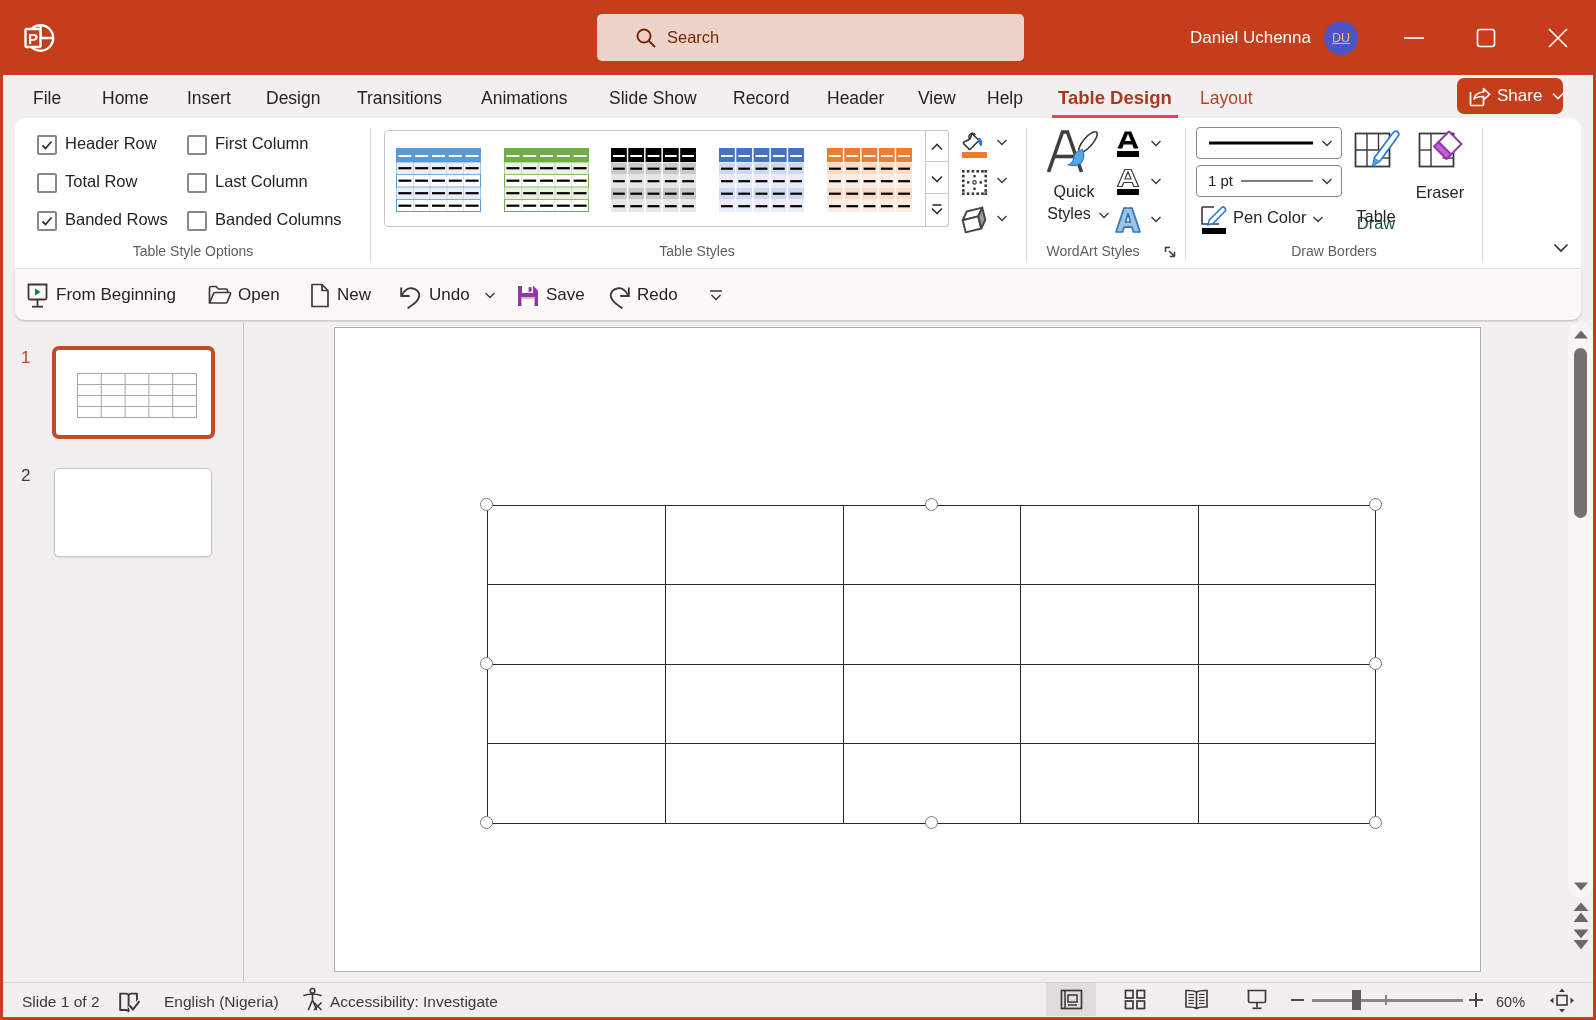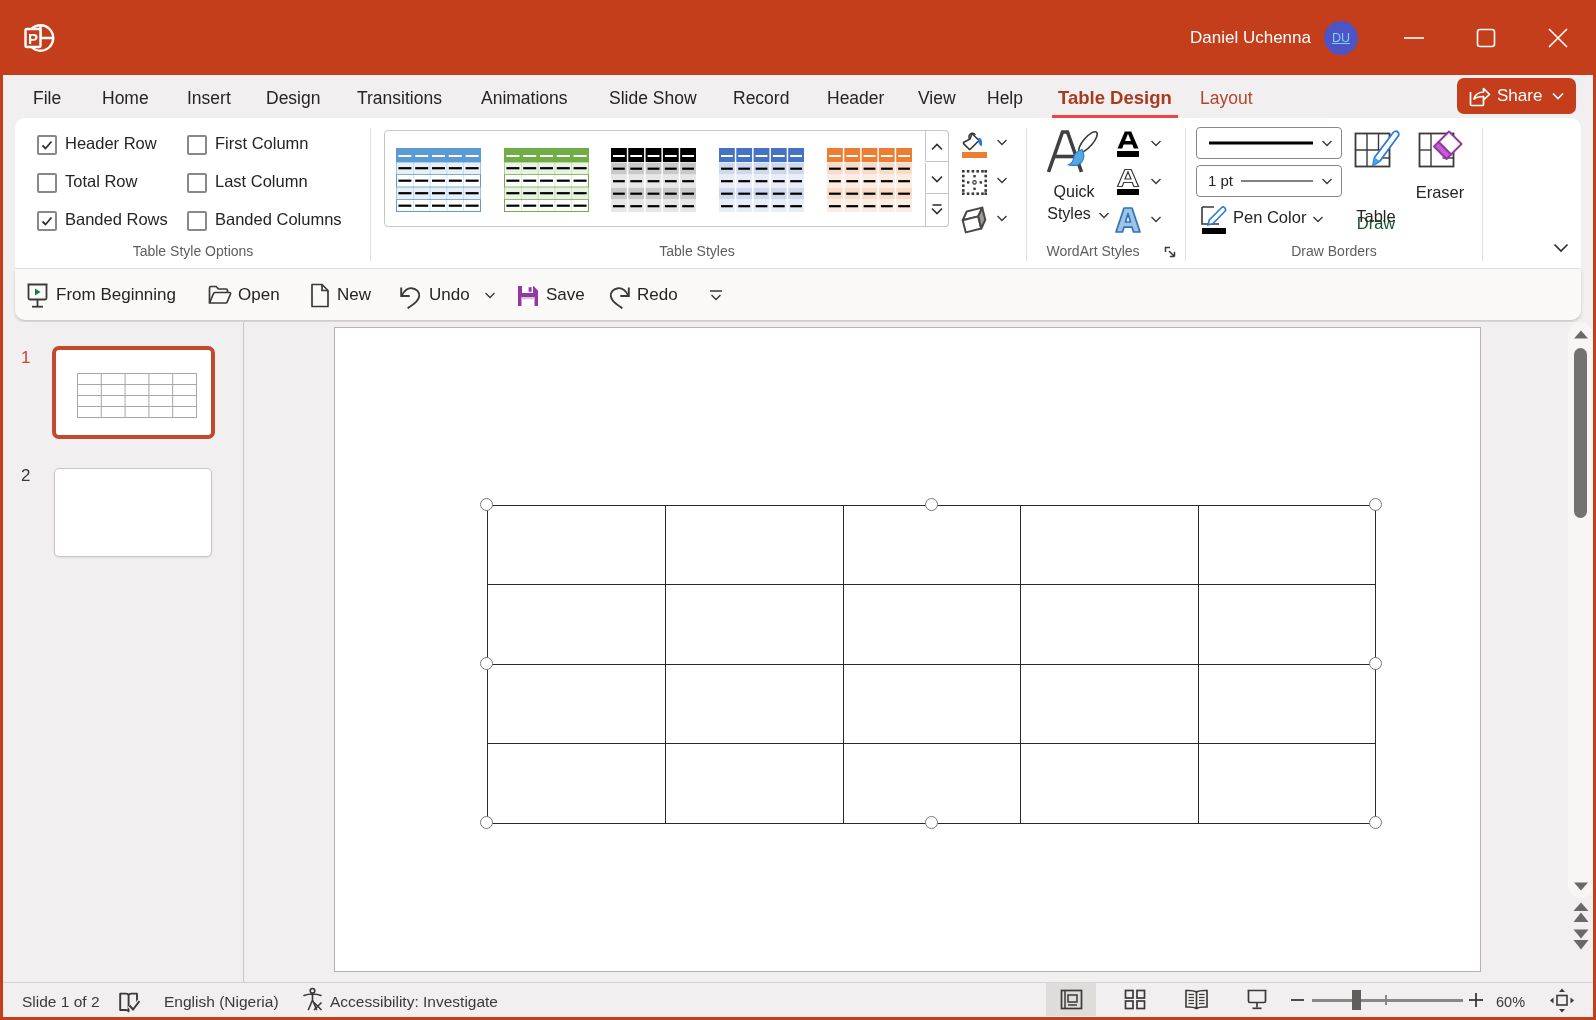--- a/index.html
+++ b/index.html
@@ -6,29 +6,29 @@
 html,body { width:1596px; height:1020px; overflow:hidden; font-family:"Liberation Sans", sans-serif; }
 body { position:relative; background:#F1EFEF; }
 .abs { position:absolute; }
 
 
 #titlebar { position:absolute; left:0; top:0; width:1596px; height:75px; background:#C43E1C; }
 #title-text { position:absolute; left:72px; top:0; height:75px; line-height:75px; color:#FFFFFF; font-size:17px; }
 #searchbox { position:absolute; left:597px; top:14px; width:427px; height:47px; background:#EDD3CA; border-radius:5px; }
 #searchbox .stext { position:absolute; left:70px; top:0; height:47px; line-height:47px; font-size:16.5px; color:#73290F; }
 #acct-name { position:absolute; left:1190px; top:0; height:75px; line-height:75px; color:#fff; font-size:17px; }
-#avatar { position:absolute; left:1324px; top:21px; width:34px; height:34px; border-radius:50%; background:#4D55C6; color:#7dd3fc; font-size:12.5px; text-align:center; line-height:34px;text-decoration:underline; }
+#avatar { position:absolute; left:1324px; top:21px; width:34px; height:34px; border-radius:50%; background:#4D55C6; color:#fdba74; font-size:12.5px; text-align:center; line-height:34px;text-decoration:underline; }
 
 
 #tabrow { position:absolute; left:3px; top:75px; width:1590px; height:43px; background:#F1EFEF; }
 .tab { position:absolute; top:0; height:43px; line-height:46px; font-size:17.5px; color:#252423; }
 .tab.red { color:#A83A1D; }
 #tab-layout { color:#B5452A; }
 #tab-active { border-bottom:3px solid #ef4444; font-weight:bold; }
-#sharebtn { position:absolute; left:1457px; top:78px; width:119px; height:36px; background:#C43E1C; border-radius:7px; color:#fff; }
+#sharebtn { position:absolute; left:1457px; top:78px; width:106px; height:36px; background:#C43E1C; border-radius:7px; color:#fff; }
 #sharebtn .txt { position:absolute; left:40px; top:0; height:36px; line-height:35px; font-size:17px; }
 
 
 #ribbon { position:absolute; left:15px; top:118px; width:1566px; height:202px; background:#FFFFFF; border-radius:10px; }
 #qatline { position:absolute; left:15px; top:268px; width:1566px; height:1px; background:#E3E1DF; }
 #qat { position:absolute; left:15px; top:269px; width:1566px; height:51px; background:#FAF9F8; border-radius:0 0 10px 10px; box-shadow:0 2px 3px rgba(90,85,80,0.25); }
 .vsep { position:absolute; top:128px; height:133px; width:1px; background:#E1DFDD; }
 .grouplabel { position:absolute; top:243px; height:16px; font-size:14px; color:#605E5C; text-align:center; }
 
 
@@ -87,20 +87,27 @@
 
   <svg class="abs" style="left:1402px;top:26px;" width="24" height="24" viewBox="0 0 24 24">
       <line x1="2" y1="12" x2="22" y2="12" stroke="#fff" stroke-width="1.6"></line>
     </svg>
   <svg class="abs" style="left:1474px;top:26px;" width="24" height="24" viewBox="0 0 24 24">
       <rect x="3.5" y="3.5" width="17" height="17" rx="2.5" fill="none" stroke="#fff" stroke-width="1.6"></rect>
     </svg>
   <svg class="abs" style="left:1546px;top:26px;" width="24" height="24" viewBox="0 0 24 24">
       <path d="M3 3 L21 21 M21 3 L3 21" stroke="#fff" stroke-width="1.6"></path>
     </svg>
+  <div id="searchbox">
+    <svg class="abs" style="left:38px;top:13px;" width="22" height="22" viewBox="0 0 22 22">
+      <circle cx="9" cy="9" r="6.5" fill="none" stroke="#73290F" stroke-width="2"></circle>
+      <line x1="13.5" y1="13.5" x2="20" y2="20" stroke="#73290F" stroke-width="2"></line>
+    </svg>
+    <div class="stext">Search</div>
+  </div>
   <div id="acct-name">Daniel Uchenna</div>
   <div id="avatar">DU</div>
 </div>
 
 <div id="tabrow">
   <div class="tab" style="left:30px;">File</div>
   <div class="tab" style="left:99px;">Home</div>
   <div class="tab" style="left:184px;">Insert</div>
   <div class="tab" style="left:263px;">Design</div>
   <div class="tab" style="left:354px;">Transitions</div>

